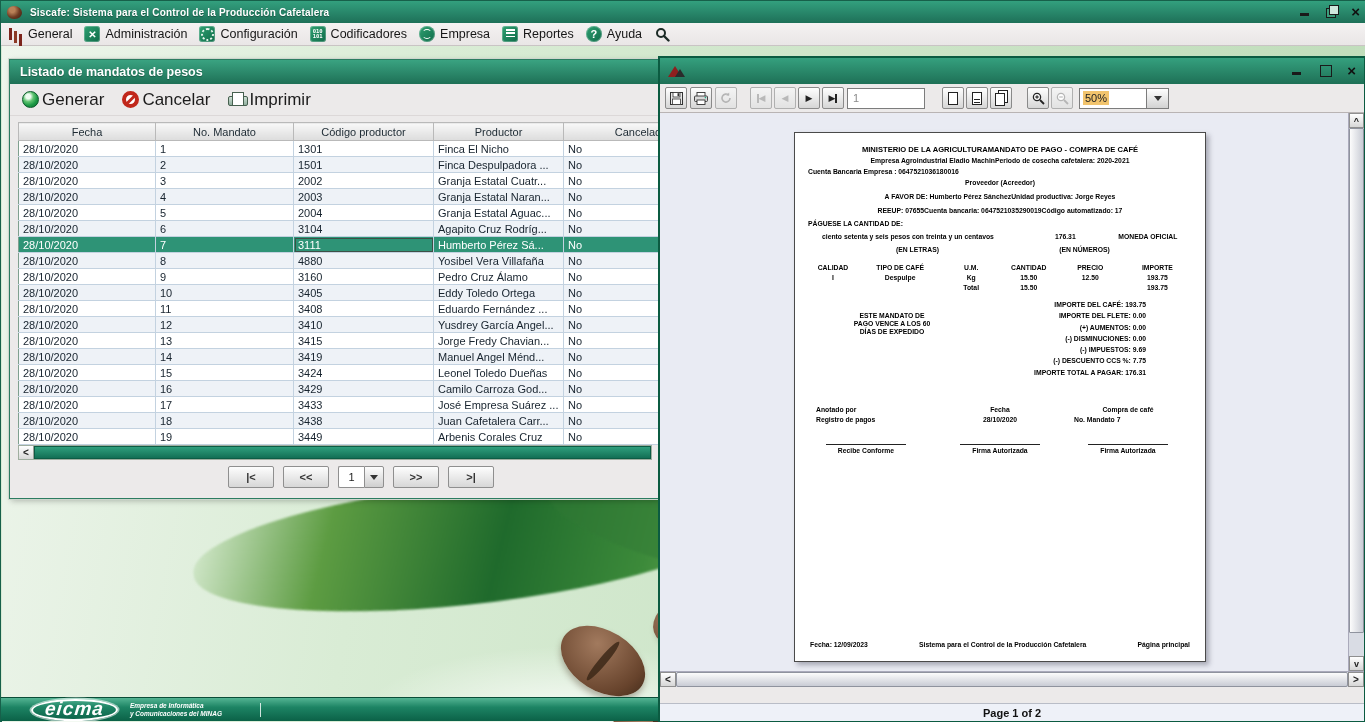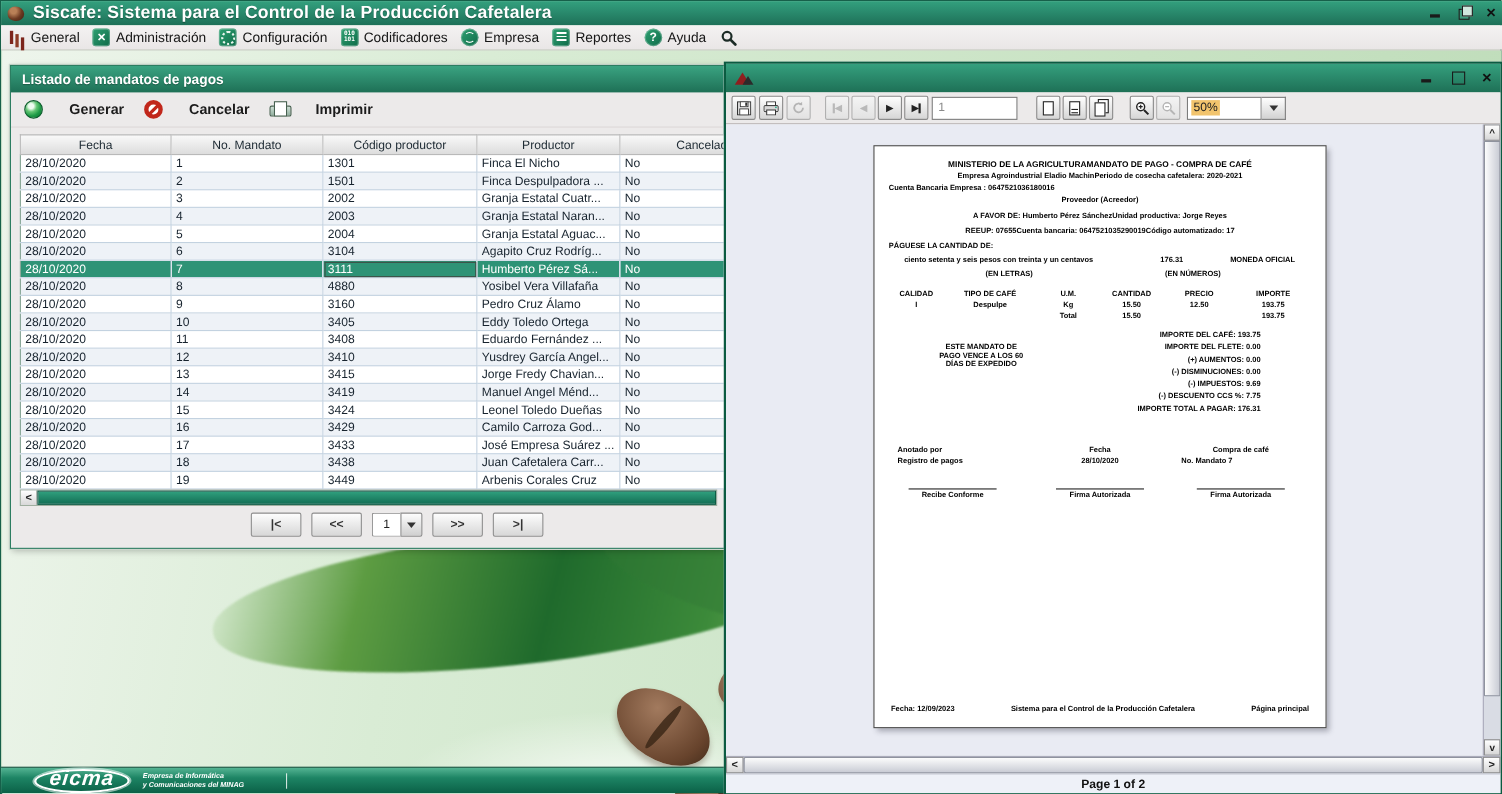--- a/index.html
+++ b/index.html
@@ -8,21 +8,21 @@
 
   
   .app { position:absolute; inset:0; border:1px solid #17604a; }
 
   .main-titlebar { position:absolute; left:0; top:0; width:1365px; height:22px;
     background:linear-gradient(#33a07e,#1e7058); display:flex; align-items:center;
     padding:0 6px; color:#fff; }
   .app-icon { width:15px; height:13px; border-radius:50% 60% 55% 50%;
     background:radial-gradient(circle at 35% 30%, #b98057 0 20%, #6d3a22 55%, #3a1c10 100%);
     margin-right:8px; flex:0 0 auto; }
-  .main-title { font-size:16px; font-weight:bold; letter-spacing:.2px;
+  .main-title { font-size:10px; font-weight:bold; letter-spacing:.2px;
     text-shadow:0 1px 1px rgba(0,0,0,.35); }
   .win-controls { margin-left:auto; display:flex; align-items:center; gap:12px; }
   .wc { width:14px; height:12px; position:relative; cursor:default; }
   .wc-min::before { content:""; position:absolute; left:1px; bottom:2px; width:9px; height:3px; background:#1a1a1a; }
   .wc-restore::before { content:""; position:absolute; left:1px; bottom:0; width:8px; height:8px;
     border:1.5px solid #1a1a1a; background:#3d9c7c; }
   .wc-restore::after { content:""; position:absolute; left:4px; bottom:3px; width:8px; height:8px;
     border:1.5px solid #1a1a1a; background:#cfe7dd; }
   .wc-max::before { content:""; position:absolute; left:1px; bottom:0; width:10px; height:10px; border:1.5px solid #1a1a1a; }
   .wc-close { font-size:15px; font-weight:bold; color:#111; line-height:12px; width:auto; }
@@ -79,21 +79,21 @@
 
   
   .win-mandates { position:absolute; left:8px; top:58px; width:650px; height:440px;
     background:#eceaea; border:1px solid #2c7d61; box-shadow:0 0 0 1px #cdd6cd, 2px 2px 6px rgba(0,0,0,.25);
     overflow:hidden; z-index:2; }
   .wm-titlebar { height:24px; background:linear-gradient(#3aa381,#1e7056);
     display:flex; align-items:center; padding:0 10px; }
   .wm-title { color:#fff; font-weight:bold; font-size:12.5px; text-shadow:0 1px 1px rgba(0,0,0,.3); }
   .wm-toolbar { height:32px; display:flex; align-items:center; gap:18px; padding:0 12px;
     border-bottom:1px solid #dcd8d8; }
-  .tb-item { display:flex; align-items:center; gap:24px; font-size:13px; color:#1c1c1c; cursor:default;font-weight:bold; }
+  .tb-item { display:flex; align-items:center; gap:3px; font-size:17px; color:#1c1c1c; cursor:default; }
   .ic-generar { width:17px; height:17px; border-radius:50%; border:1px solid #0a5a2a;
     background:radial-gradient(circle at 35% 30%, #eefbf0 0 16%, #63c573 36%, #1d9a46 62%, #0b6e2f 100%); }
   .ic-cancelar { width:17px; height:17px; border-radius:50%; border:4px solid #c1271b;
     background:#fff; position:relative; }
   .ic-cancelar::before { content:""; position:absolute; left:3px; top:-1.5px; width:3px; height:12px;
     background:#c1271b; transform:rotate(45deg); }
   .ic-imprimir { width:18px; height:15px; position:relative; }
   .ic-imprimir::before { content:""; position:absolute; left:0; top:4px; width:18px; height:8px;
     background:linear-gradient(#cfe0d6,#8fae9d); border:1px solid #46604f; border-radius:2px; }
   .ic-imprimir::after { content:""; position:absolute; left:4px; top:0; width:10px; height:12px;
@@ -178,21 +178,21 @@
     border:1px solid #8f8f8f; font-size:9px; font-weight:bold; color:#222;
     display:flex; align-items:center; justify-content:center; }
   .vs-up{top:0}.vs-down{bottom:0}
   .vs-thumb { position:absolute; left:0; top:15px; width:15px; height:505px;
     background:linear-gradient(90deg,#fcfcfc,#c9ccd5); border:1px solid #8f939e; border-radius:1px; }
   .pv-hscroll { height:16px; background:#d9dce4; border-top:1px solid #aab; display:flex; }
   .pvh-btn { width:16px; height:15px; background:linear-gradient(#fff,#d6d6d6); border:1px solid #8f8f8f;
     font-size:10px; font-weight:bold; color:#222; display:flex; align-items:center; justify-content:center; }
   .pvh-thumb { flex:1; background:linear-gradient(#fcfcfc,#c9ccd5); border:1px solid #8f939e; border-radius:2px; }
   .pv-status { height:18px; background:#eef1f8; border-top:1px solid #b9bdc7;
-    display:flex; align-items:center; justify-content:center; font-size:11px; font-weight:bold; color:#111; }
+    display:flex; align-items:center; justify-content:center; font-size:11px; font-weight:bold; color:#111;margin-top:16px; }
 
   
   .page { position:absolute; left:134px; top:19px; width:412px; height:530px; background:#fff;
     border:1px solid #4a4a4a; box-shadow:3px 3px 5px rgba(40,40,60,.35);
     padding:13px 13px 6px 13px; display:flex; flex-direction:column;
     font-size:6.8px; font-weight:bold; color:#000; line-height:8px; }
   .d-row { display:flex; justify-content:center; }
   .d-title { font-size:7.6px; }
   .mt2{margin-top:2px}.mt3{margin-top:3px}.mt5{margin-top:5px}.mt6{margin-top:6px}
   .d-center { text-align:center; }
@@ -301,21 +301,21 @@
     <span class="eicma-logo">eicma</span>
     <span class="eicma-tag">
       <span>Empresa de Informática</span><br>
       <span>y Comunicaciones del MINAG</span>
     </span>
     <span class="eicma-divider"></span>
   </div>
 
   <div class="win-mandates">
     <div class="wm-titlebar">
-      <span class="wm-title">Listado de mandatos de pagos</span>
+      <span class="wm-title">Listado de mandatos de pesos</span>
     </div>
     <div class="wm-toolbar">
       <span class="tb-item">
         <span class="ic-generar"></span>
         <span>Generar</span>
       </span>
       <span class="tb-item">
         <span class="ic-cancelar"></span>
         <span>Cancelar</span>
       </span>

